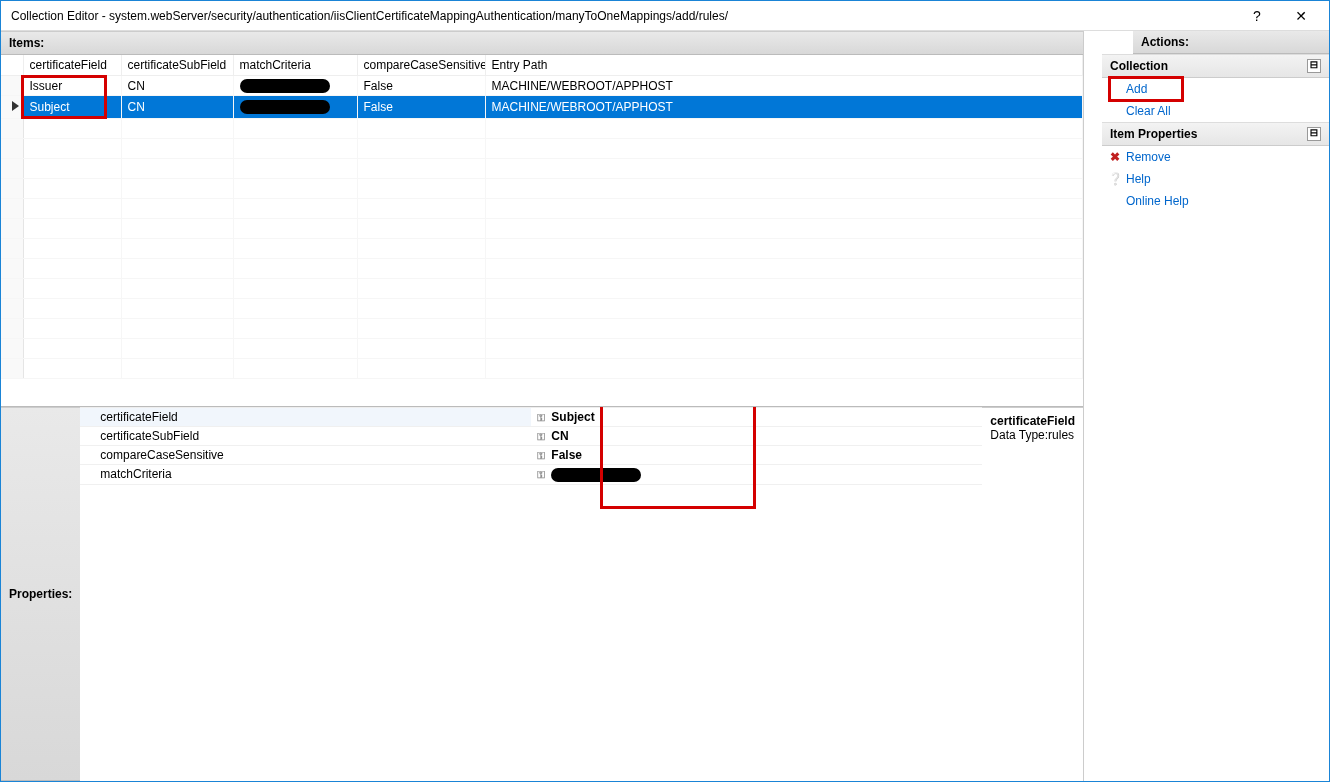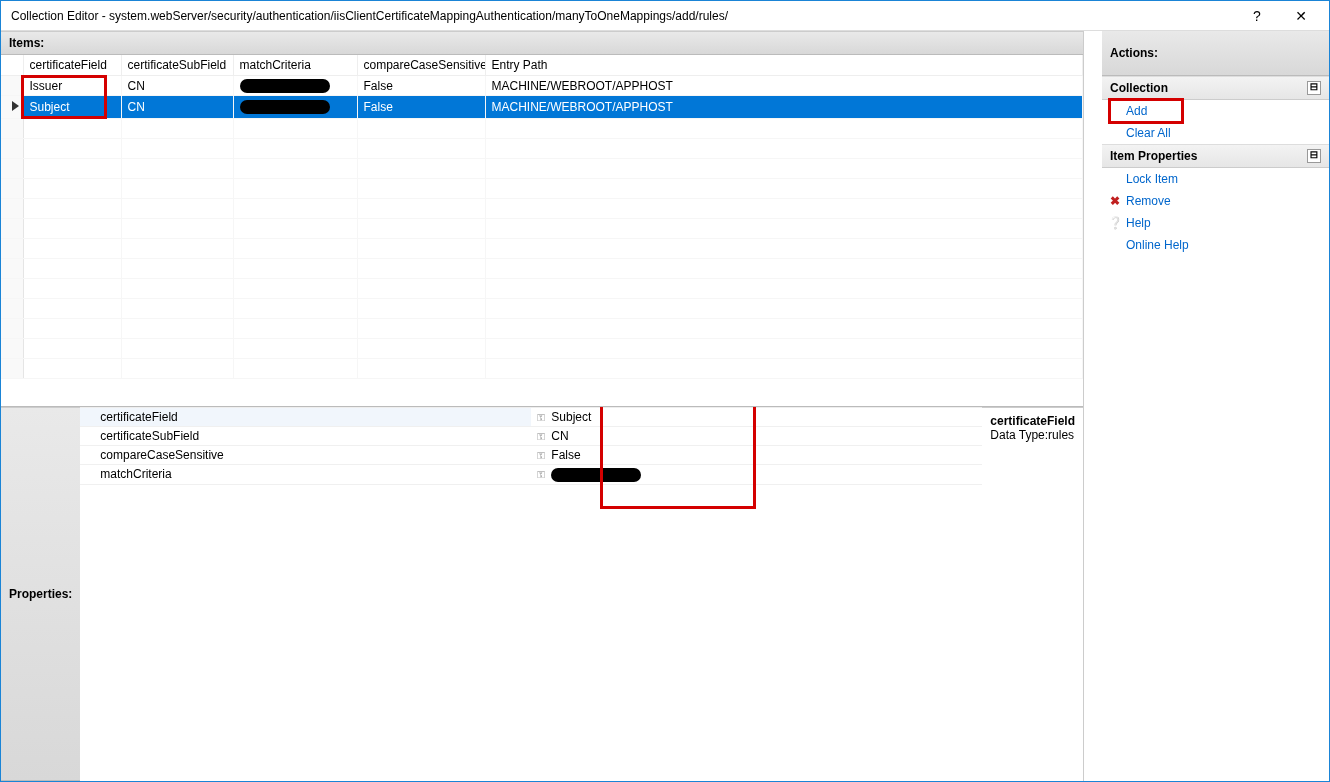--- a/index.html
+++ b/index.html
@@ -36,30 +36,30 @@
 
   .redacted { display:inline-block; background:#000; border-radius:8px; height:14px; width:90px; vertical-align:middle; }
   .redacted.sel { background:#000; }
 
   
   .props-area { flex: 1; display: flex; flex-direction: row; overflow: hidden; border-top: 1px solid #bbb; }
   .props-list { flex: 1; overflow: hidden; }
   table.props { width: 100%; border-collapse: collapse; table-layout: fixed; }
   table.props td { padding: 2px 6px; border-bottom: 1px solid #f0f0f0; height: 19px; vertical-align: middle; }
   table.props td.pname { width: 50%; padding-left: 20px; }
-  table.props td.pval { width: 50%; }
+  table.props td.pval { width: 50%; font-weight: bold; }
   table.props tr.first td { border-top: 1px solid #eee; }
   table.props tr.selrow td.pname { background: #f1f6fc; }
   .key-icon { display:inline-block; width:10px; height:10px; margin-right:4px; color:#888; font-size:10px; line-height:10px; vertical-align:middle; }
   .prop-desc { border-top: 1px solid #ccc; padding: 6px 8px; height: 56px; }
   .prop-desc .pdname { font-weight: bold; font-size: 12px; }
   .prop-desc .pdtype { font-size: 12px; }
 
   
-  .actions-header { background: linear-gradient(#e9e9e9, #d8d8d8); border-bottom: 1px solid #bbb; font-weight: bold; padding: 15px 8px; }
+  .actions-header { background: linear-gradient(#e9e9e9, #d8d8d8); border-bottom: 1px solid #bbb; font-weight: bold; padding: 4px 8px; margin-left: 31px; }
   .action-group-title { background: linear-gradient(#f3f3f3, #e6e6e6); border-top: 1px solid #ddd; border-bottom: 1px solid #ccc; font-weight: bold; padding: 4px 8px; display:flex; align-items:center; }
   .action-group-title .collapse { margin-left:auto; width:14px; height:14px; border:1px solid #999; background:#fff; text-align:center; line-height:10px; font-size:10px; cursor:pointer; }
   .action-link { display:flex; align-items:center; padding: 4px 8px 4px 24px; color: #0066cc; cursor: pointer; position: relative; }
   .action-link .icn { position:absolute; left:6px; top:4px; width:14px; height:14px; text-align:center; line-height:14px; }
   .action-link.with-icon { padding-left: 24px; }
 
   
   .anno-box { position: absolute; border: 3px solid #d40000; pointer-events: none; }
 
   
@@ -291,23 +291,20 @@
           <span>Clear All</span>
         </div>
 
       <div class="anno-box" style="left:6px; top:-2px; width:76px; height:26px;"></div>
     </div>
 
     <div class="action-group-title">
       <span>Item Properties</span>
       <span class="collapse">⊟</span>
     </div>
-    <div class="action-link">
-        <span>Lock Item</span>
-      </div>
     <div class="action-link with-icon">
       <span class="icn" style="color:#c02020; font-weight:bold;">✖</span>
       <span>Remove</span>
     </div>
     <div class="action-link with-icon">
       <span class="icn" style="color:#1a6fb3;">❔</span>
       <span>Help</span>
     </div>
     <div class="action-link">
         <span>Online Help</span>

